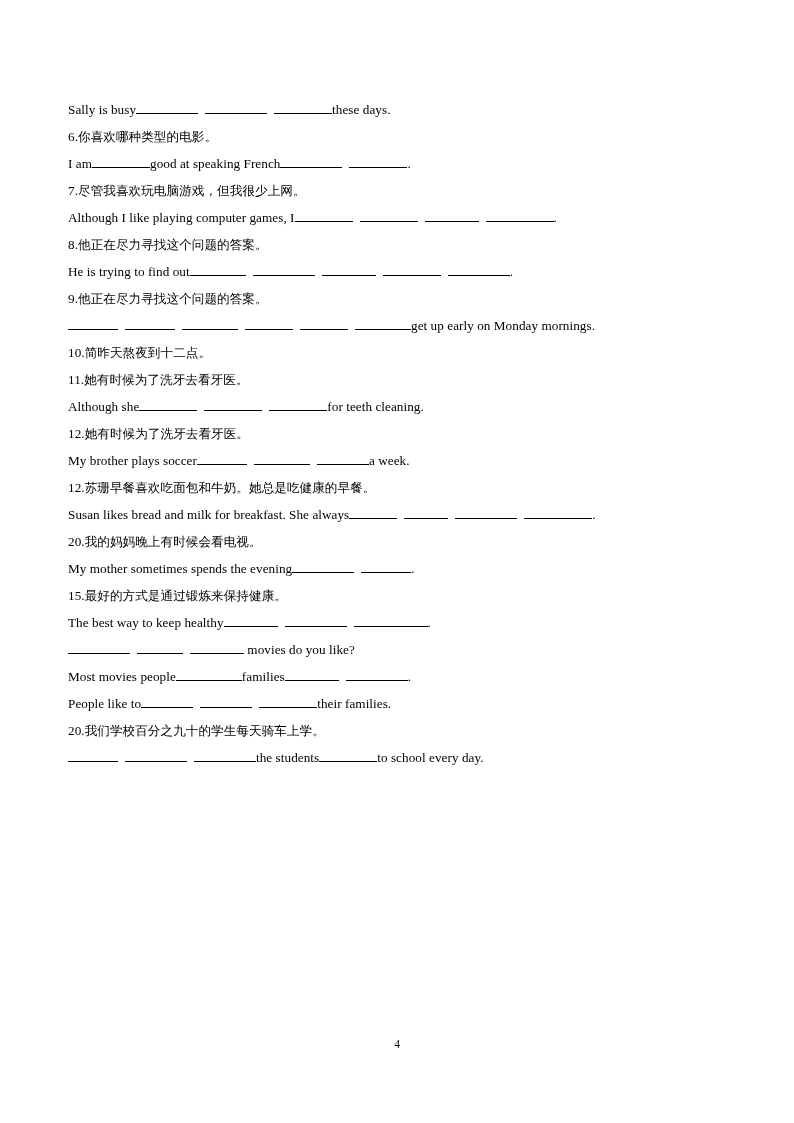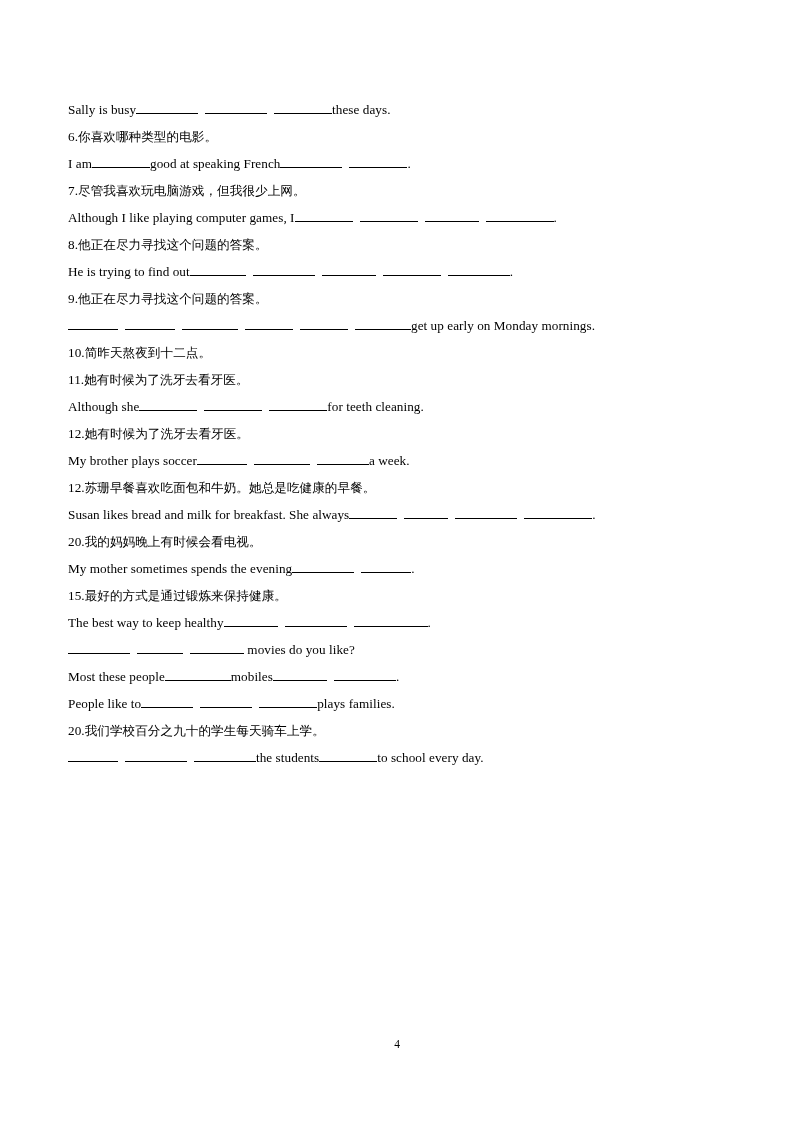--- a/index.html
+++ b/index.html
@@ -80,19 +80,19 @@
       <div class="line"><span>Although she</span><span class="blank" style="width: 58px;"></span><span class="gap"></span><span class="blank" style="width: 58px;"></span><span class="gap"></span><span class="blank" style="width: 58px;"></span><span>for teeth cleaning.</span></div>
       <div class="line cn"><span class="num">12.</span><span>她有时候为了洗牙去看牙医。</span></div>
       <div class="line"><span>My brother plays soccer</span><span class="blank" style="width: 50px;"></span><span class="gap"></span><span class="blank" style="width: 56px;"></span><span class="gap"></span><span class="blank" style="width: 52px;"></span><span>a week.</span></div>
       <div class="line cn"><span class="num">12.</span><span>苏珊早餐喜欢吃面包和牛奶。她总是吃健康的早餐。</span></div>
       <div class="line"><span>Susan likes bread and milk for breakfast. She always</span><span class="blank" style="width: 48px;"></span><span class="gap"></span><span class="blank" style="width: 44px;"></span><span class="gap"></span><span class="blank" style="width: 62px;"></span><span class="gap"></span><span class="blank" style="width: 68px;"></span><span>.</span></div>
       <div class="line cn"><span class="num">20.</span><span>我的妈妈晚上有时候会看电视。</span></div>
       <div class="line"><span>My mother sometimes spends the evening</span><span class="blank" style="width: 62px;"></span><span class="gap"></span><span class="blank" style="width: 50px;"></span><span>.</span></div>
       <div class="line cn"><span class="num">15.</span><span>最好的方式是通过锻炼来保持健康。</span></div>
       <div class="line"><span>The best way to keep healthy</span><span class="blank" style="width: 54px;"></span><span class="gap"></span><span class="blank" style="width: 62px;"></span><span class="gap"></span><span class="blank" style="width: 74px;"></span><span>.</span></div>
       <div class="line"><span class="blank" style="width: 62px;"></span><span class="gap"></span><span class="blank" style="width: 46px;"></span><span class="gap"></span><span class="blank" style="width: 54px;"></span><span> movies do you like?</span></div>
-      <div class="line"><span>Most these people</span><span class="blank" style="width: 66px;"></span><span>mobiles</span><span class="blank" style="width: 54px;"></span><span class="gap"></span><span class="blank" style="width: 62px;"></span><span>.</span></div>
-      <div class="line"><span>People like to</span><span class="blank" style="width: 52px;"></span><span class="gap"></span><span class="blank" style="width: 52px;"></span><span class="gap"></span><span class="blank" style="width: 58px;"></span><span>plays families.</span></div>
+      <div class="line"><span>Most movies people</span><span class="blank" style="width: 66px;"></span><span>families</span><span class="blank" style="width: 54px;"></span><span class="gap"></span><span class="blank" style="width: 62px;"></span><span>.</span></div>
+      <div class="line"><span>People like to</span><span class="blank" style="width: 52px;"></span><span class="gap"></span><span class="blank" style="width: 52px;"></span><span class="gap"></span><span class="blank" style="width: 58px;"></span><span>their families.</span></div>
       <div class="line cn"><span class="num">20.</span><span>我们学校百分之九十的学生每天骑车上学。</span></div>
       <div class="line"><span class="blank" style="width: 50px;"></span><span class="gap"></span><span class="blank" style="width: 62px;"></span><span class="gap"></span><span class="blank" style="width: 62px;"></span><span>the students</span><span class="blank" style="width: 58px;"></span><span>to school every day.</span></div>
     </div>
   <div class="pagenum">4</div>
 </div>
 
 </body></html>

